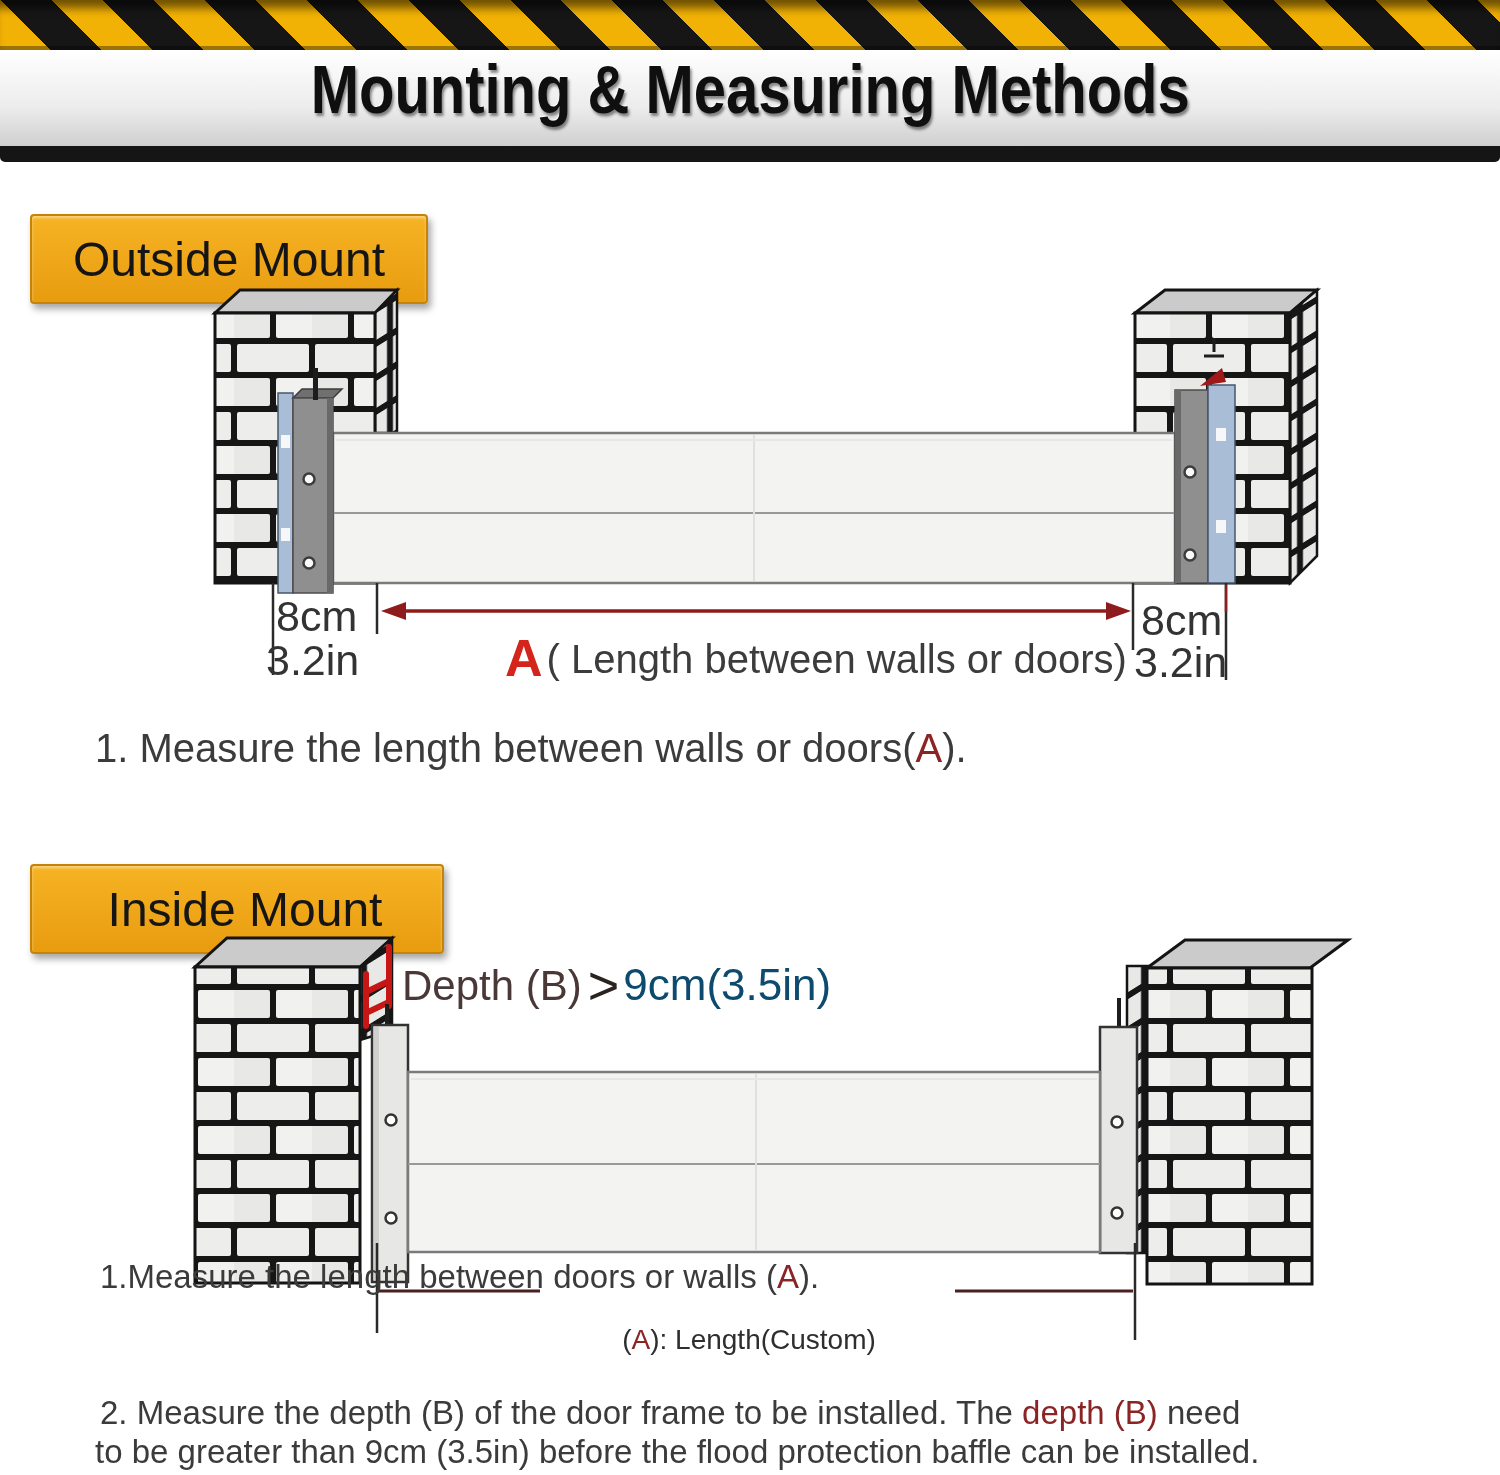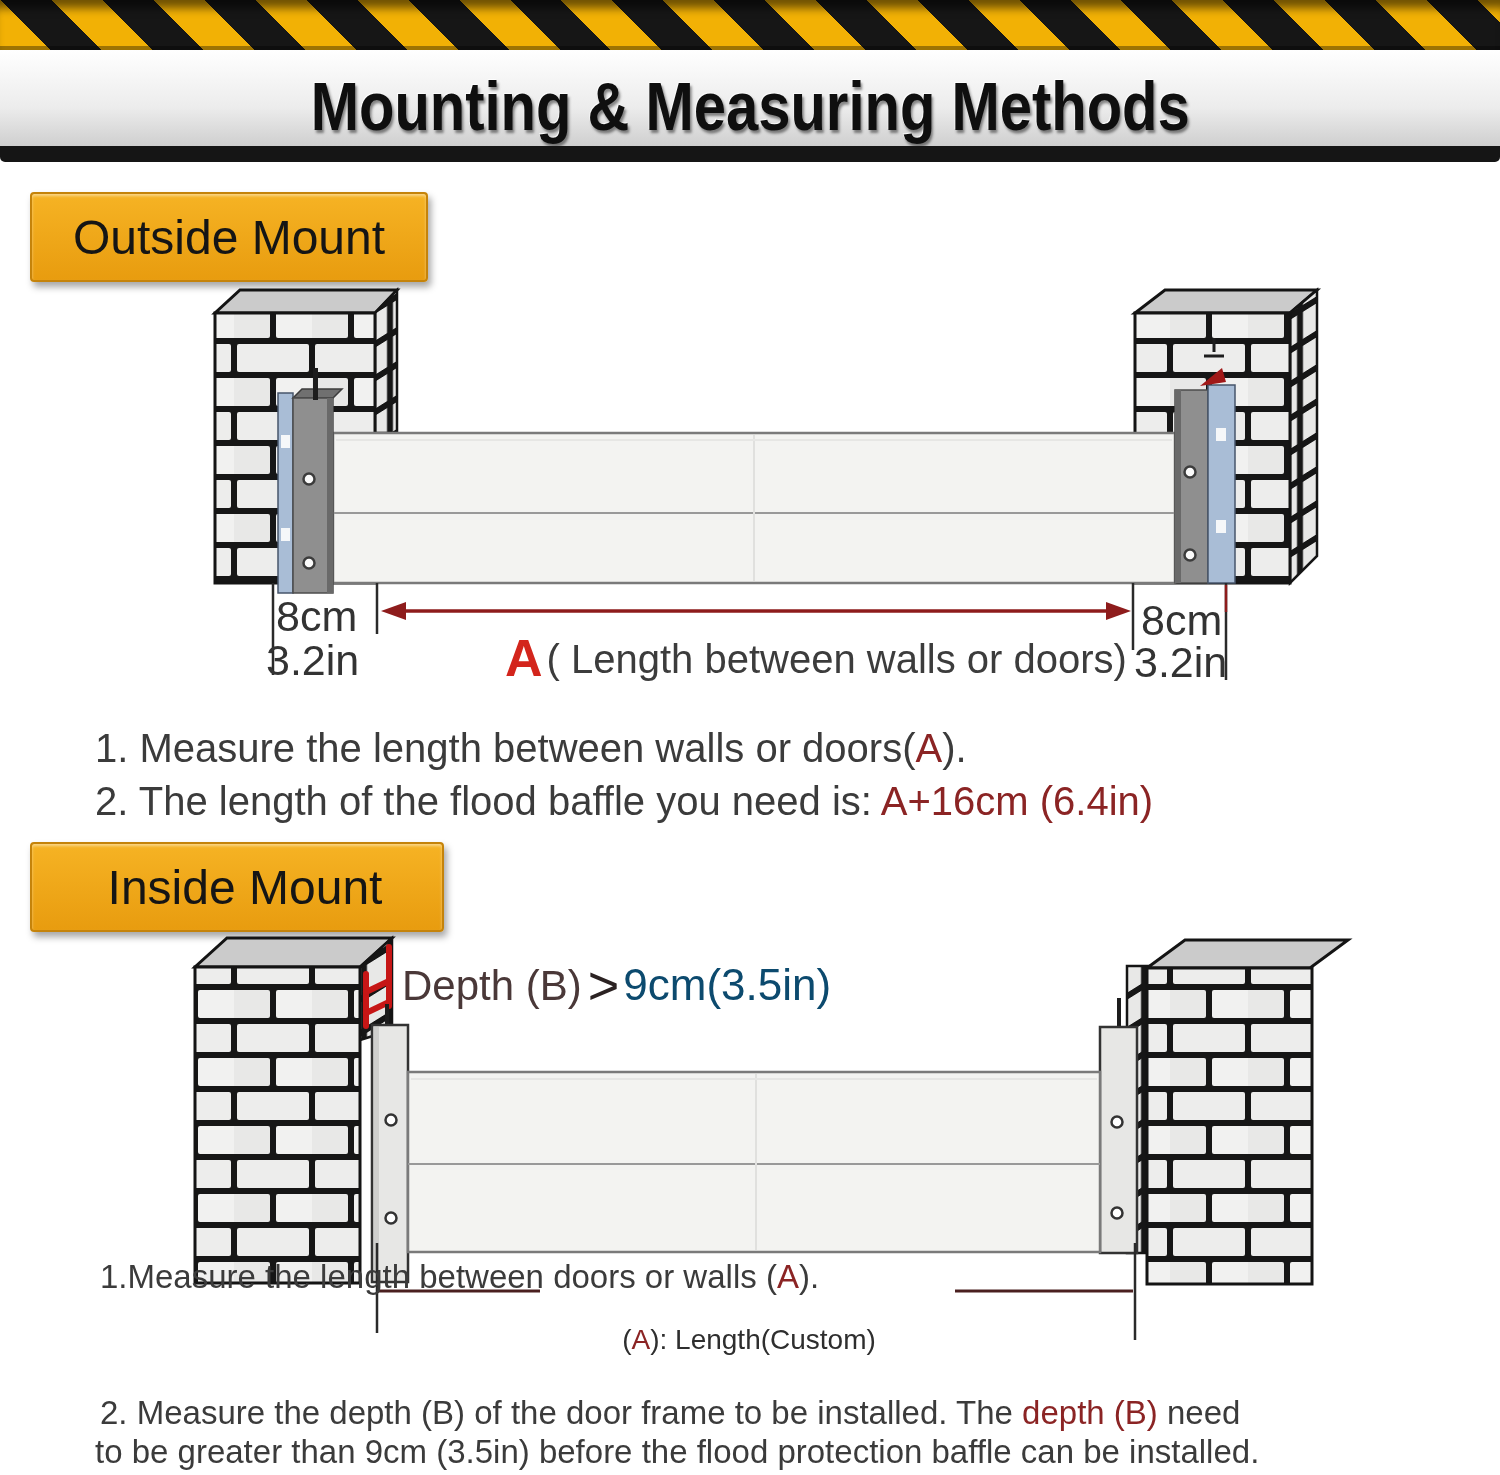--- a/index.html
+++ b/index.html
@@ -5,33 +5,33 @@
   html,body{margin:0;padding:0;background:#888;}
   .page{position:relative;width:1500px;height:1475px;margin:0 auto;background:#ffffff;
         overflow:hidden;font-family:"Liberation Sans",sans-serif;color:#3b3b3b;}
 
   
   .tape{position:absolute;top:0;left:0;width:1500px;height:50px;
         background:repeating-linear-gradient(45deg,#f2b105 0 36px,#161616 36px 72px);
         box-shadow:inset 0 14px 10px -6px rgba(0,0,0,.55), inset 0 -4px 0 rgba(0,0,0,.35);}
   .title-band{position:absolute;top:50px;left:0;width:1500px;height:96px;
         background:linear-gradient(#ffffff,#ececec 60%,#cfcfcf);
-        display:flex;align-items:flex-end;justify-content:center;}
+        display:flex;align-items:flex-start;justify-content:center;}
   .page-title{font-size:69px;font-weight:bold;color:#0f0f0f;letter-spacing:0px;
         transform:scaleX(.84);white-space:nowrap;
         text-shadow:2px 3px 3px rgba(0,0,0,.45), -1px -1px 0 rgba(255,255,255,.8);}
   .black-bar{position:absolute;top:146px;left:0;width:1500px;height:16px;background:#151515;border-radius:0 0 5px 5px;}
 
   
   .badge{position:absolute;left:30px;width:394px;height:86px;
         background:linear-gradient(#f6b324,#e89c0f);
         border:2px solid #c5830a;border-radius:4px;
         box-shadow:3px 5px 7px rgba(0,0,0,.35), inset 0 2px 3px rgba(255,255,255,.45);
         display:flex;align-items:center;justify-content:center;
-        font-size:48px;color:#151515;}
+        font-size:48px;color:#151515;margin-top:22px;}
   .badge-outside{top:192px;}
   .badge-inside{top:842px;padding-left:16px;}
 
   
   svg.diagram{position:absolute;top:0;left:0;}
 
   
   .dim{position:absolute;font-size:43px;color:#333;white-space:nowrap;}
   .span-label{position:absolute;left:505px;top:628px;font-size:40px;color:#3c3c3c;white-space:nowrap;}
   .span-label .bigA{font-size:52px;font-weight:bold;color:#d3251c;margin-right:4px;vertical-align:-3px;}
@@ -188,21 +188,20 @@
   </svg>
 
   <div class="dim" style="left:276px;top:592px;">8cm</div>
   <div class="dim" style="left:266px;top:636px;">3.2in</div>
   <div class="dim" style="left:1141px;top:596px;">8cm</div>
   <div class="dim" style="left:1134px;top:638px;">3.2in</div>
 
   <div class="span-label"><span class="bigA">A</span><span>( Length between walls or doors)</span></div>
 
   <div class="steps-out" style="top:726px;"><span>1. Measure the length between walls or doors</span><span>(</span><span class="red-dark">A</span><span>).</span></div>
-  <div class="steps-out" style="top:779px;"><span>2. The length of the flood baffle you need is: </span><span class="red-dark">A+16cm (6.4in)</span></div>
 
   <div class="depth-label"><span>Depth (B)</span><span class="gt">&gt;</span><span class="red9">9cm(3.5in)</span></div>
 
   <div class="length-label"><span>(</span><span class="red-dark">A</span><span>): Length(Custom)</span></div>
 
   <div class="steps-in" style="left:100px;top:1258px;"><span>1.Measure the length between doors or walls </span><span>(</span><span class="red-dark">A</span><span>).</span></div>
   <div class="steps-in" style="left:100px;top:1394px;"><span>2. Measure the depth (B) of the door frame to be installed. The </span><span class="red-dark">depth (B)</span><span> need</span></div>
   <div class="steps-in" style="left:95px;top:1433px;"><span>to be greater than 9cm (3.5in) before the flood protection baffle can be installed.</span></div>
 
 </div>

